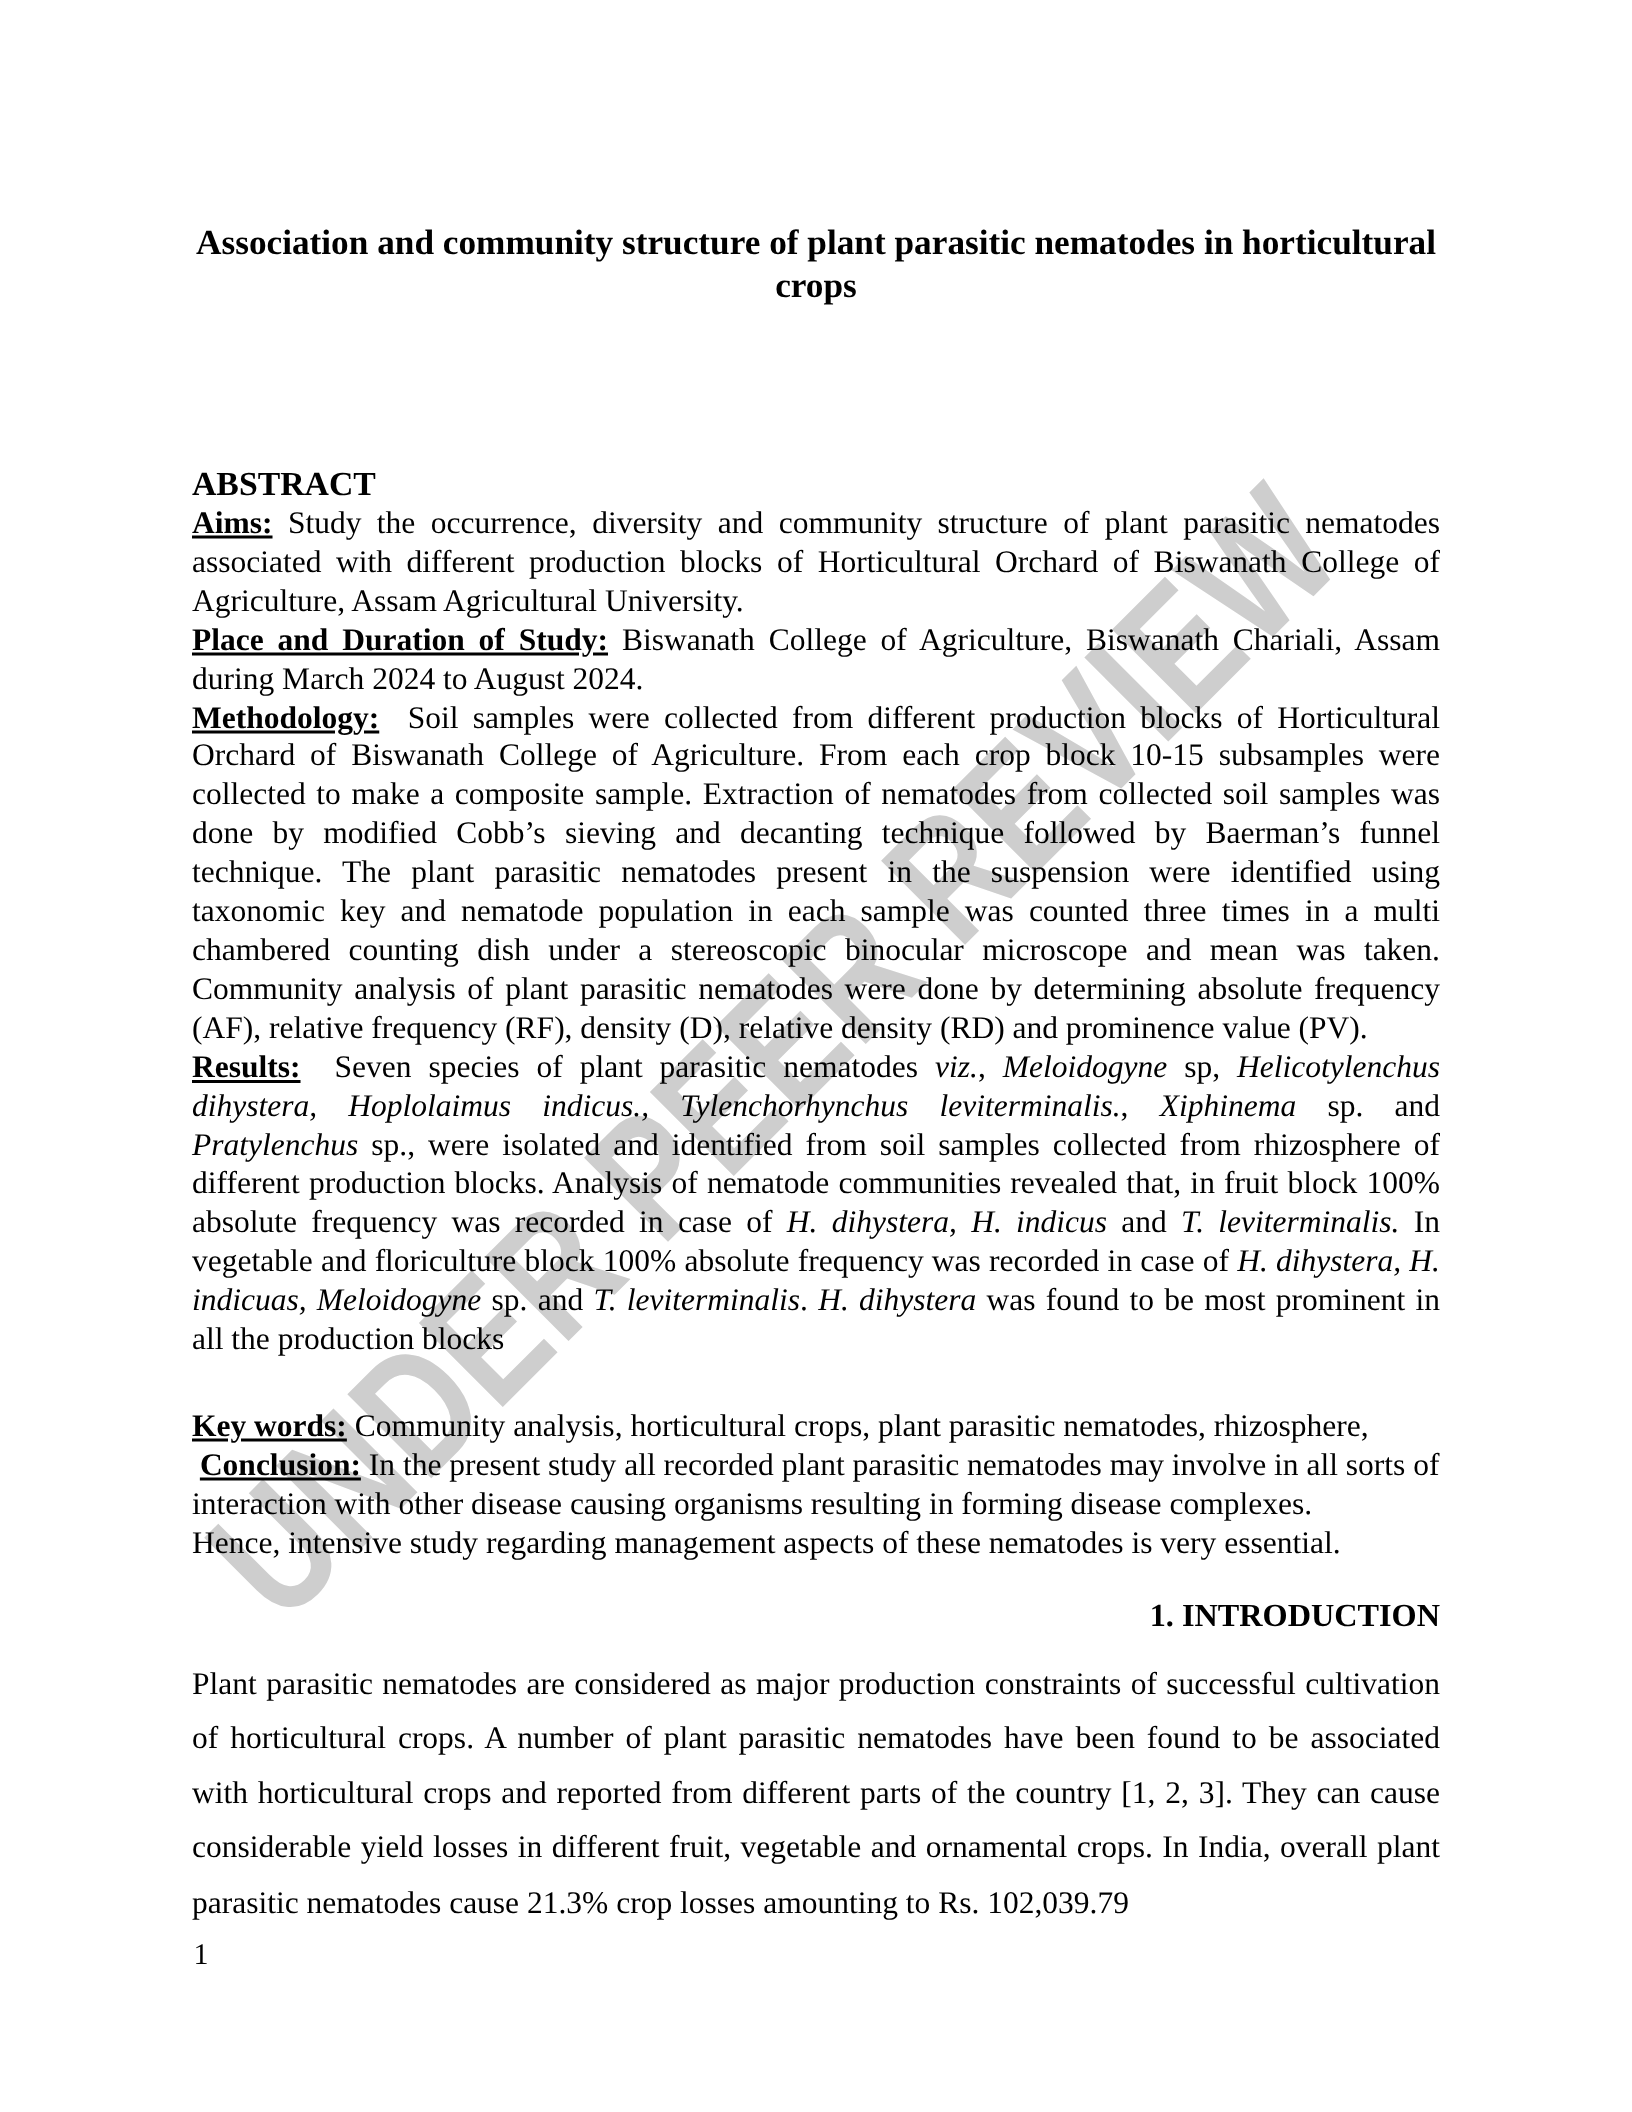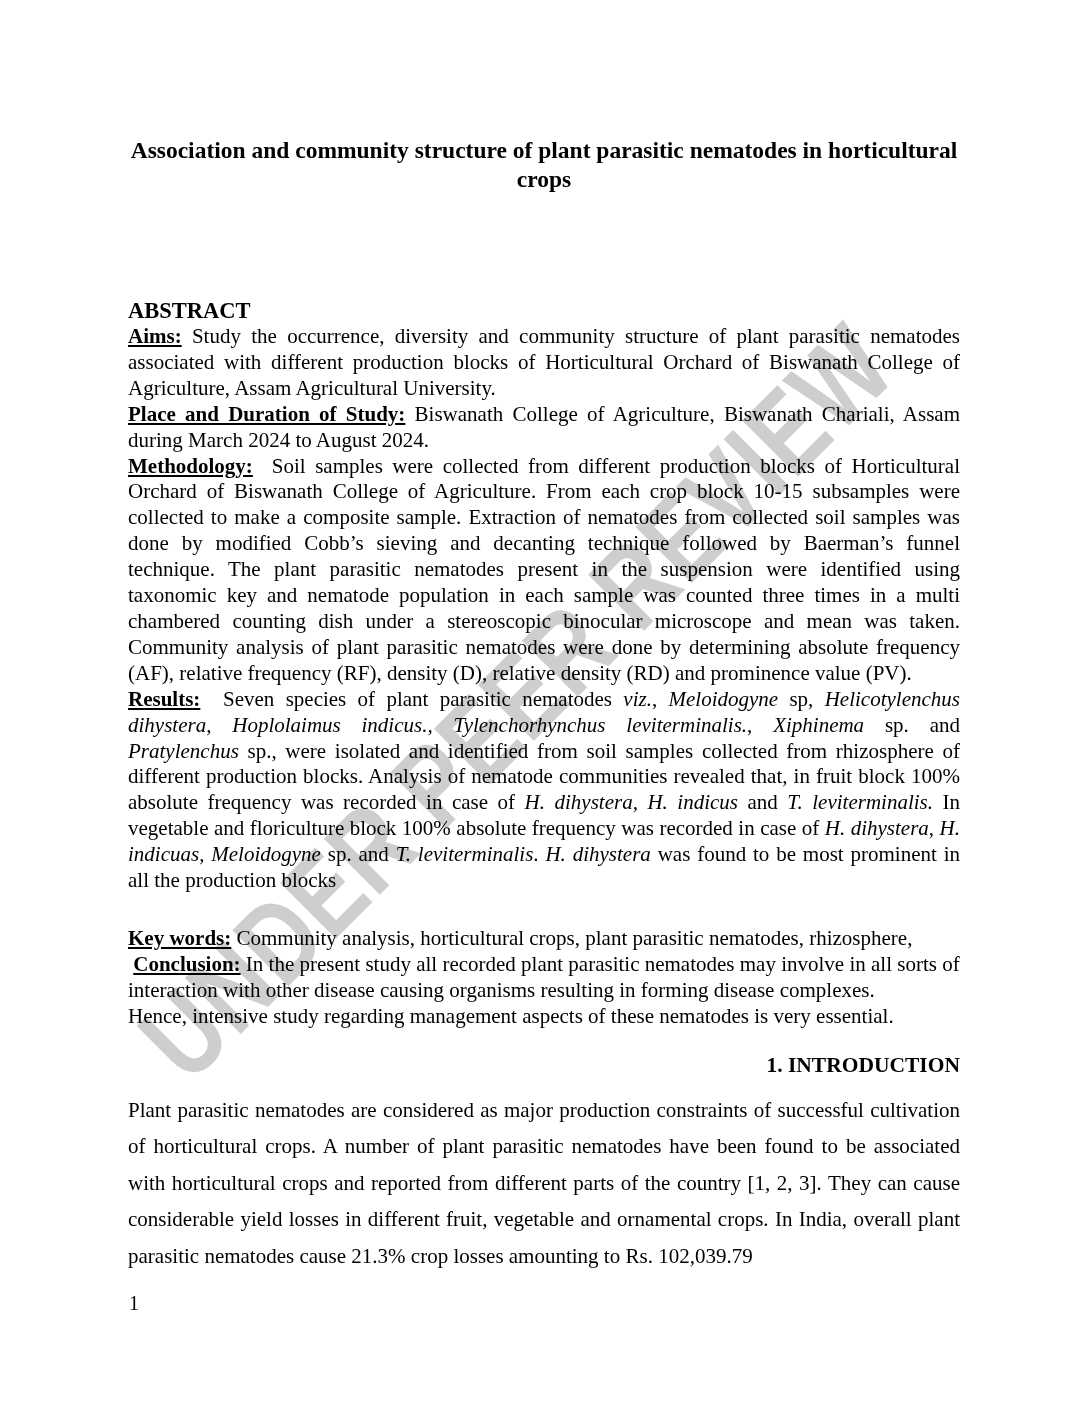--- a/index.html
+++ b/index.html
@@ -22,21 +22,21 @@
     font-size: 115px;
     letter-spacing: 1px;
     color: #cecece;
     white-space: nowrap;
     z-index: 0;
     user-select: none;
   }
   .content {
     position: absolute;
     left: 128px;
-    top: 4px;
+    top: 16px;
     width: 832px;
     z-index: 1;
   }
   .doc-title {
     margin: 132px 0 0 0;
     font-size: 23.5px;
     line-height: 29px;
     font-weight: bold;
     text-align: center;
   }

